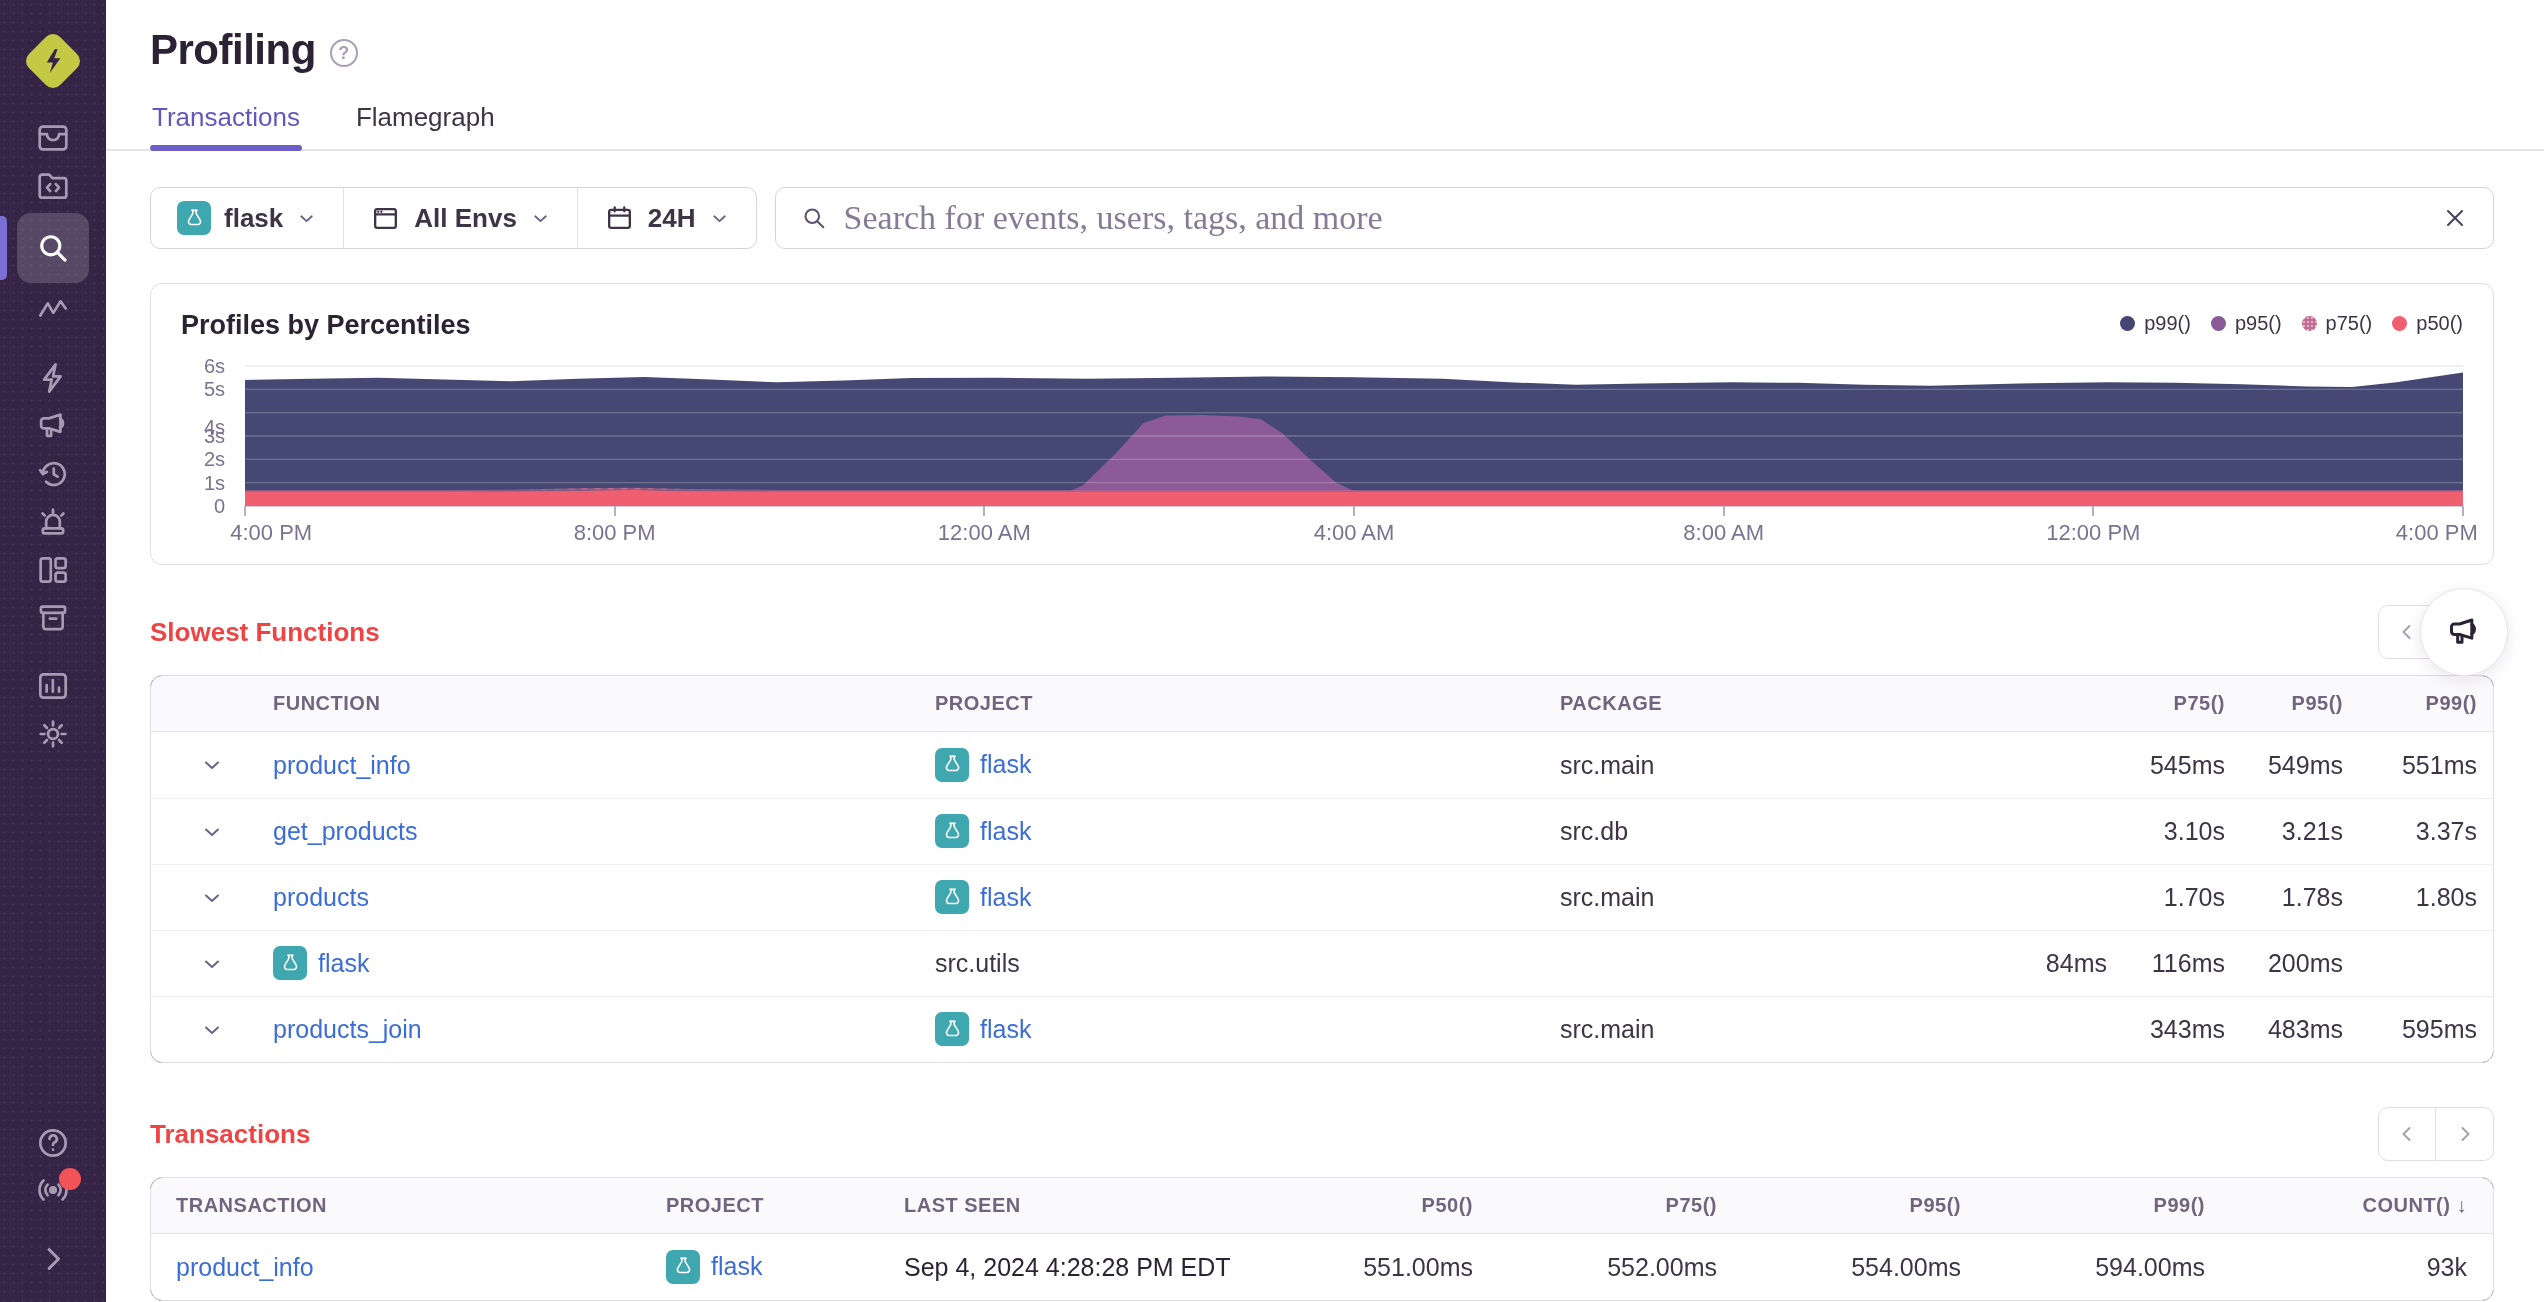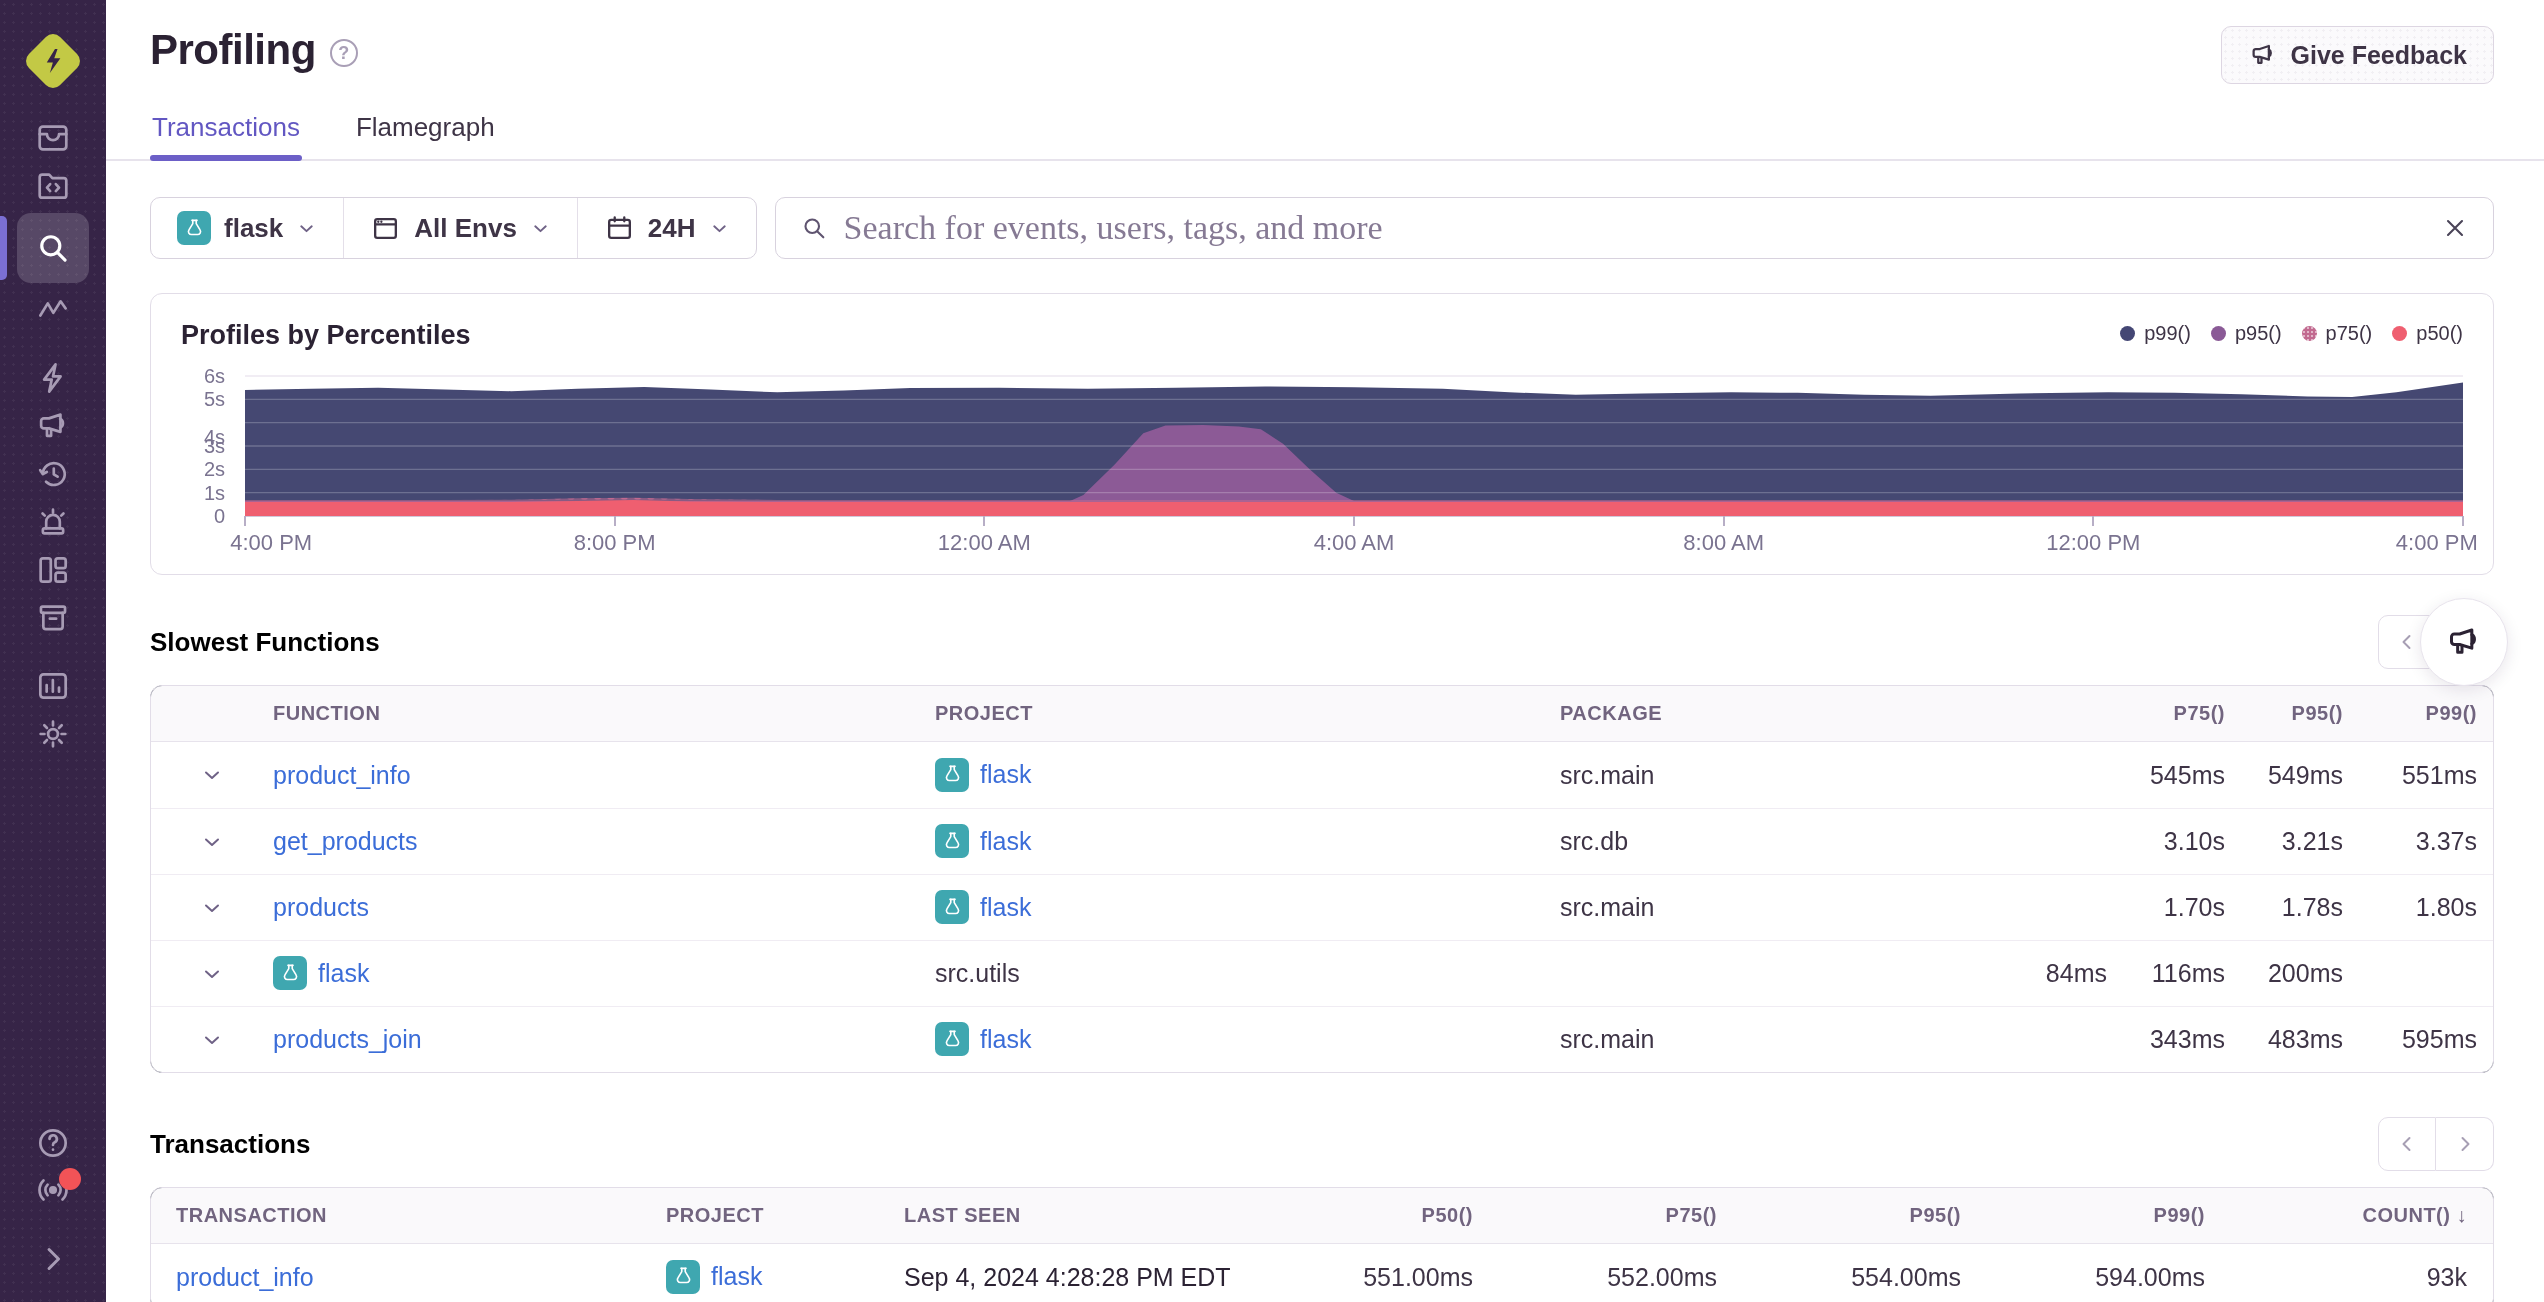--- a/index.html
+++ b/index.html
@@ -92,21 +92,21 @@
   .y-axis { position:absolute; left:0; top:0; width:58px; height:147px; }
   .y-tick { position:absolute; right:8px; font-size:20px; color:#7a7390; }
   .x-axis { position:relative; margin-left:70px; height:44px; }
   .x-tick-mark { position:absolute; top:0; width:2px; height:10px; background:#b7aec6; }
   .x-label { position:absolute; top:14px; font-size:22px; color:#7a7390; white-space:nowrap; }
   .axis-line { position:absolute; bottom:-1px; left:0; right:0; height:1.5px; background:#cfc8d9; }
 
   
   .section-head { display:flex; align-items:center; justify-content:space-between;
     margin:40px 50px 0 44px; position:relative; }
-  .section-title { font-size:26px; font-weight:700; color:#000000; }
+  .section-title { font-size:26px; font-weight:700; color:#ef4444; }
   .pager { display:flex; position:relative; }
   .pager-btn { width:58px; height:54px; background:#fff; border:1.5px solid #e2dde8;
     display:flex; align-items:center; justify-content:center; color:#a79fb4; cursor:pointer; }
   .pager-btn svg { width:24px; height:24px; }
   .pager-btn:first-child { border-radius:10px 0 0 10px; }
   .pager-btn:last-child { border-radius:0 10px 10px 0; border-left:none; }
   .float-feedback { position:absolute; right:-14px; top:50%; transform:translateY(-50%);
     width:88px; height:88px; border-radius:50%; background:#fff; border:1.5px solid #e8e4ed;
     box-shadow:0 4px 16px rgba(40,20,60,0.10); display:flex; align-items:center;
     justify-content:center; color:#2b2233; cursor:pointer; z-index:5; }
@@ -249,28 +249,20 @@
     </div>
   </div>
 
   <div class="main">
 
     <div class="page-head">
       <div class="title-wrap">
         <h1 class="page-title">Profiling</h1>
         <span class="help-circ">?</span>
       </div>
-      <button class="feedback-btn">
-        <svg viewBox="0 0 24 24" fill="none" stroke="currentColor" stroke-width="1.8" stroke-linecap="round" stroke-linejoin="round">
-            <path d="M16.7 4.8v10.9l-7.3-2.2H6.2a1.7 1.7 0 0 1-1.7-1.7V8.9a1.7 1.7 0 0 1 1.7-1.7h3.2l7.3-2.4z"></path>
-            <path d="M8.2 13.8v4.4h2.6v-3.6"></path>
-            <path d="M16.7 7.6a3.1 3.1 0 0 1 0 5.4"></path>
-          </svg>
-        <span>Give Feedback</span>
-      </button>
     </div>
 
     <div class="tabs-wrap">
       <div class="tabs">
         <span class="tab active">Transactions</span>
         <span class="tab">Flamegraph</span>
       </div>
     </div>
 
     <div class="filter-row">

